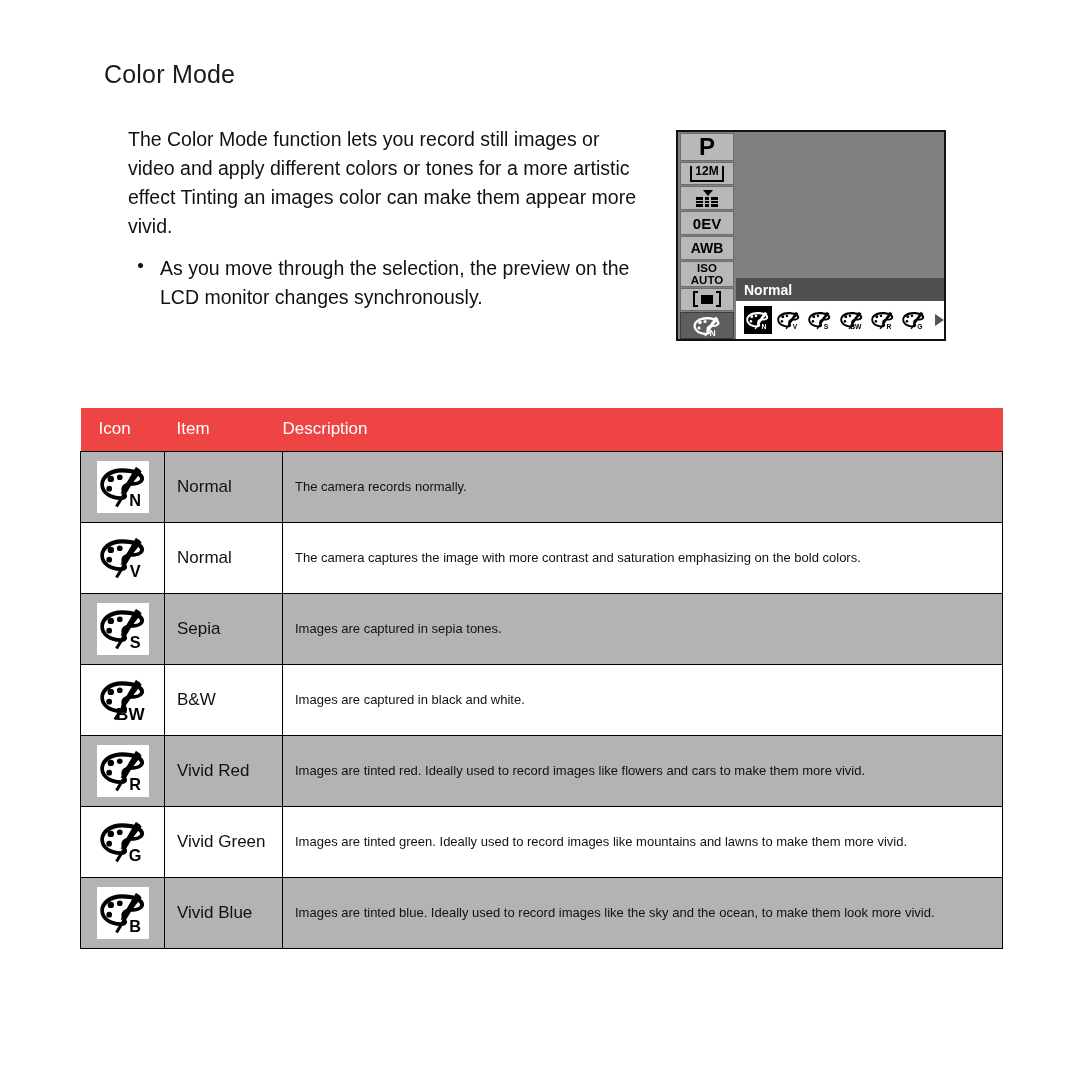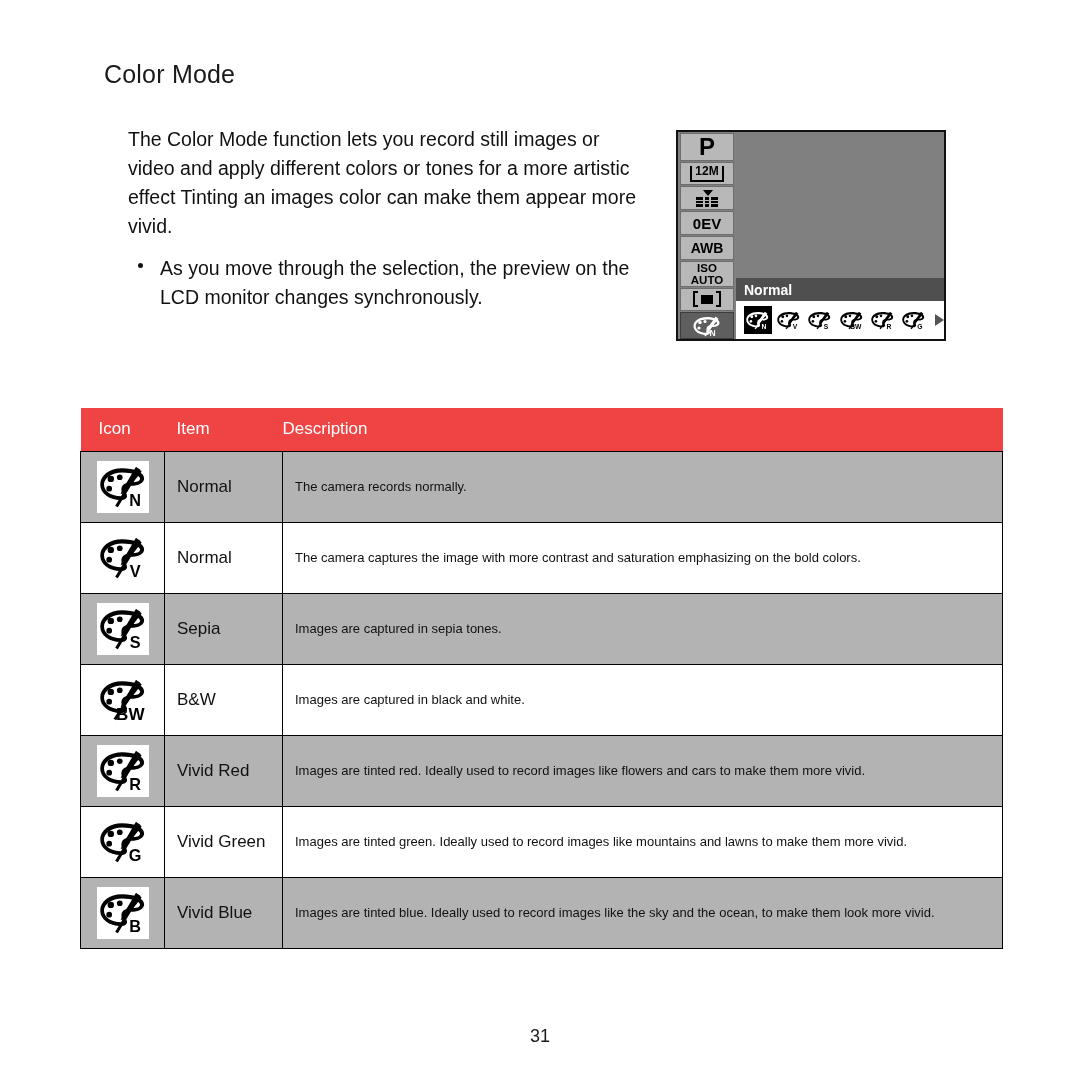--- a/index.html
+++ b/index.html
@@ -579,15 +579,14 @@
             </svg>
           </span>
         </td>
         <td class="cell-item">Vivid Blue</td>
         <td class="cell-desc">Images are tinted blue. Ideally used to record images like the sky and the ocean, to make them look more vivid.</td>
       </tr>
 
     </tbody>
   </table>
 
-  <div class="pageno">31</div>
 
 </div>
 
 </body></html>

